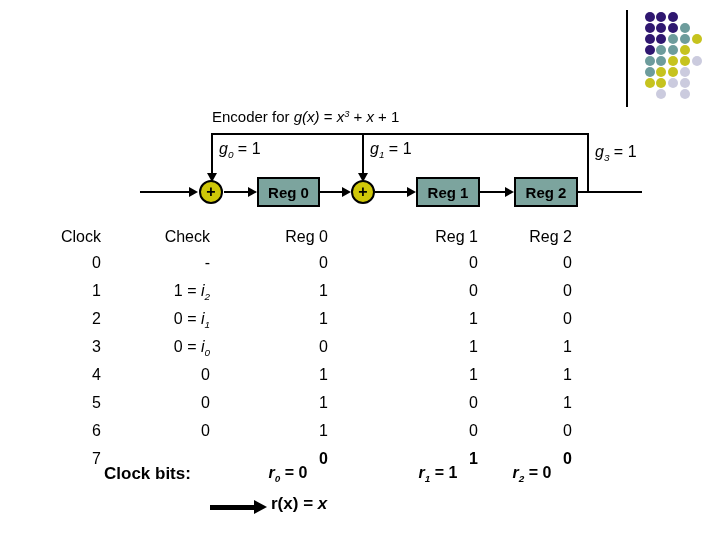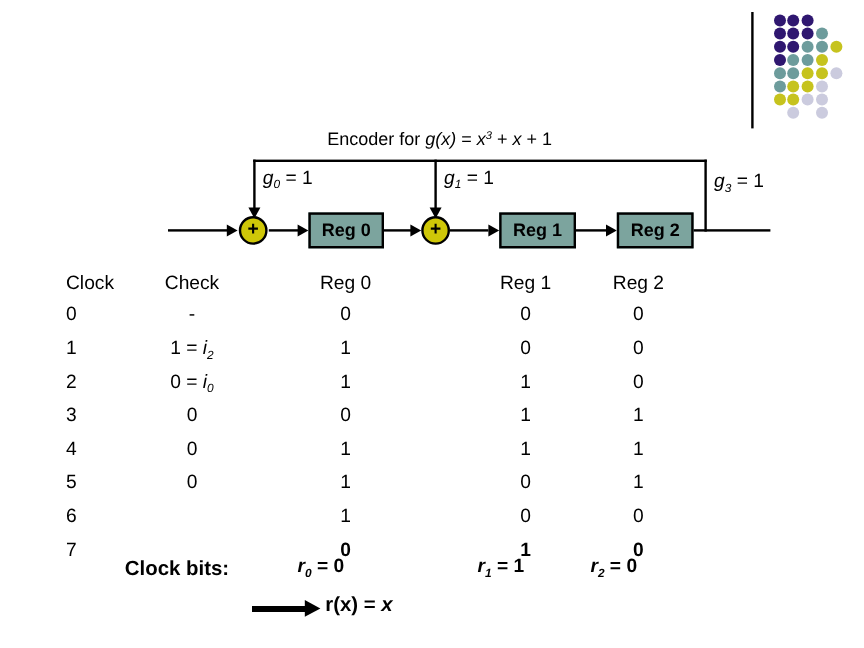--- a/index.html
+++ b/index.html
@@ -4,43 +4,43 @@
 <style>
   html,body { margin:0; padding:0; background:#fff; }
   .slide {
     position:relative; width:720px; height:540px; background:#ffffff;
     font-family:"Liberation Sans", sans-serif; color:#000; overflow:hidden;
   }
   h1.title { position:absolute; left:44px; top:42px; margin:0; font-size:35px; font-weight:bold; letter-spacing:0px; }
   .vline { position:absolute; left:626px; top:10px; width:2px; height:97px; background:#000; }
   .dot { position:absolute; width:10px; height:10px; border-radius:50%; }
 
-  .caption { position:absolute; left:230px; top:108px; width:230px; text-align:right; font-size:15px; }
+  .caption { position:absolute; left:212px; top:108px; width:230px; text-align:left; font-size:15px; }
 
   .wire { position:absolute; background:#000; }
   .ah-right { position:absolute; width:0; height:0;
     border-top:5px solid transparent; border-bottom:5px solid transparent; border-left:9px solid #000; }
   .ah-down { position:absolute; width:0; height:0;
     border-left:5px solid transparent; border-right:5px solid transparent; border-top:9px solid #000; }
 
   .adder { position:absolute; width:24px; height:24px; box-sizing:border-box; border:2px solid #000;
     border-radius:50%; display:flex; align-items:center; justify-content:center;
     font-weight:bold; font-size:16px; line-height:1; }
   .register { position:absolute; width:63px; height:30px; box-sizing:border-box; border:2px solid #000;
     display:flex; align-items:center; justify-content:center; font-weight:bold; font-size:15px; }
   .tap-label { position:absolute; font-size:16px; white-space:nowrap; }
   .input-label { position:absolute; left:22px; top:155px; font-size:22px; white-space:nowrap; }
 
   .col { position:absolute; top:228px; font-size:16px; }
-  .cell { height:28px; }
+  .cell { height:28px;text-align:right; }
   .cell.header { height:26px; }
   .bold { font-weight:bold; }
 
   .checkbits-label { position:absolute; left:104px; top:464px; font-size:17px; font-weight:bold; white-space:nowrap; }
-  .checkbit { position:absolute; top:464px; width:80px; text-align:left; font-size:16px; font-weight:bold; white-space:nowrap; }
+  .checkbit { position:absolute; top:464px; width:80px; text-align:center; font-size:16px; font-weight:bold; white-space:nowrap; }
 
   .result-line { position:absolute; left:210px; top:505px; width:45px; height:5px; background:#000; }
   .result-head { position:absolute; left:254px; top:500px; width:0; height:0;
     border-top:7px solid transparent; border-bottom:7px solid transparent; border-left:13px solid #000; }
   .result-label { position:absolute; left:271px; top:494px; font-size:17px; font-weight:bold; white-space:nowrap; }
 
   sub, sup { font-size:62%; line-height:0; position:relative; vertical-align:baseline; }
   sub { top:0.38em; }
   sup { top:-0.5em; }
 </style>
@@ -139,20 +139,21 @@
         <div class="cell"><span>3</span></div>
         <div class="cell"><span>4</span></div>
         <div class="cell"><span>5</span></div>
         <div class="cell"><span>6</span></div>
         <div class="cell"><span>7</span></div>
       </div>
       <div class="col" style="left: 110px; width: 100px; text-align: center;">
         <div class="cell header">Check</div>
         <div class="cell"><span>-</span></div>
         <div class="cell"><span>1 = </span><span style="font-style: italic;">i</span><sub style="font-style: italic;">2</sub></div>
+        <div class="cell"><span>0 = </span><span style="font-style: italic;">i</span><sub style="font-style: italic;">1</sub></div>
         <div class="cell"><span>0 = </span><span style="font-style: italic;">i</span><sub style="font-style: italic;">0</sub></div>
         <div class="cell"><span>0</span></div>
         <div class="cell"><span>0</span></div>
         <div class="cell"><span>0</span></div>
       </div>
       <div class="col" style="left: 248px; width: 80px; text-align: center;">
         <div class="cell header">Reg 0</div>
         <div class="cell"><span>0</span></div>
         <div class="cell"><span>1</span></div>
         <div class="cell"><span>1</span></div>

